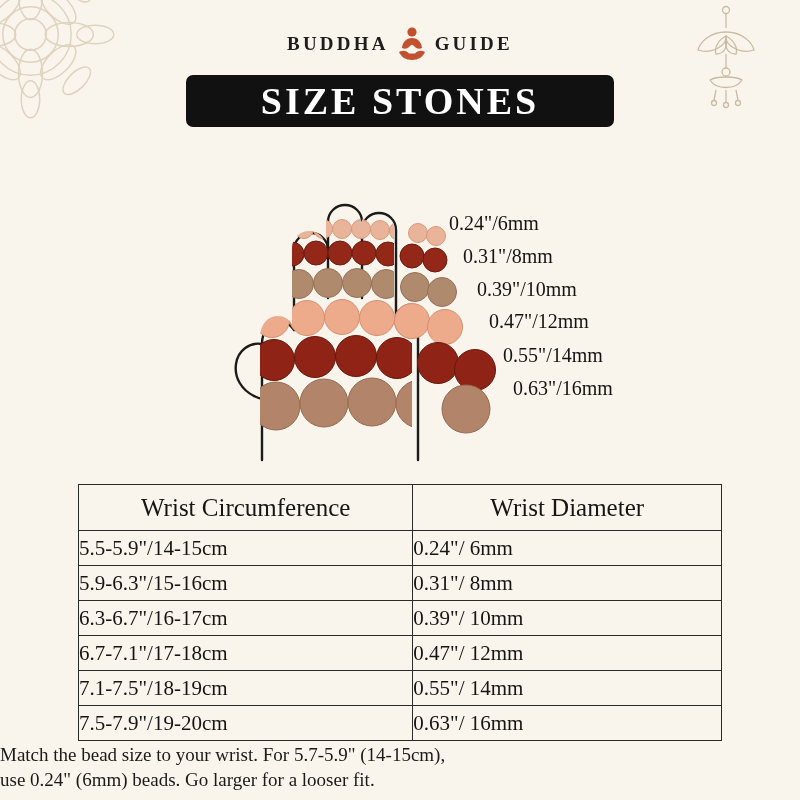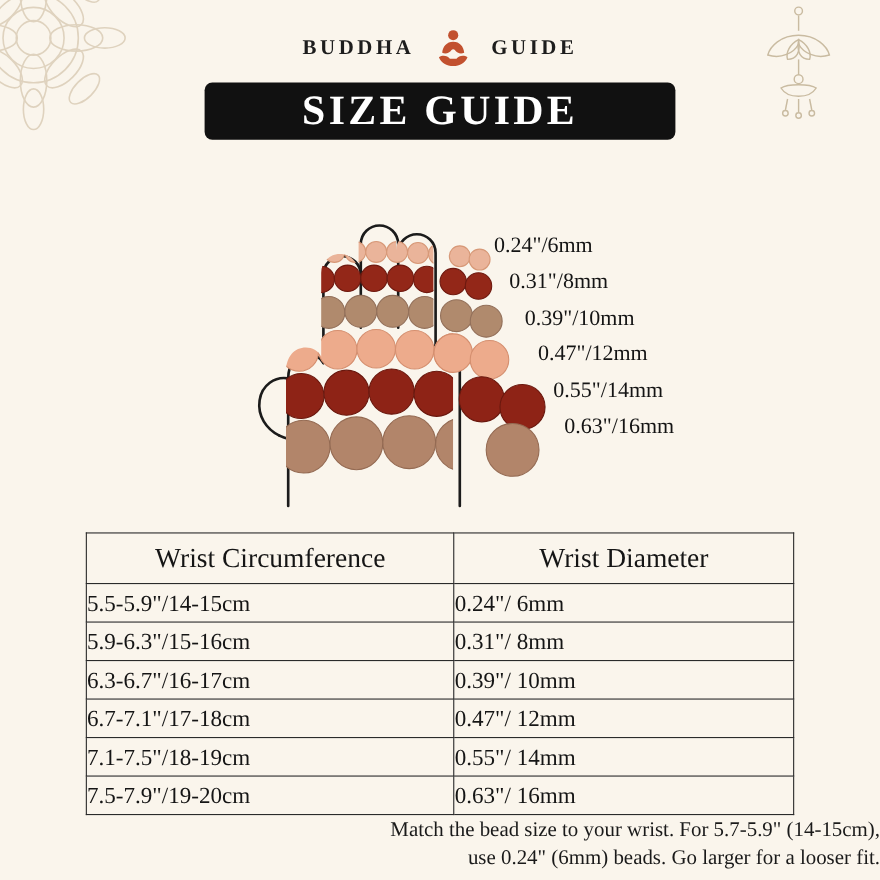--- a/index.html
+++ b/index.html
@@ -36,21 +36,20 @@
 
   
   .brand {
     position: absolute;
     top: 24px;
     left: 0;
     width: 800px;
     display: flex;
     align-items: center;
     justify-content: center;
-    gap: 12px;
   }
   .brand-word {
     font-family: "Liberation Serif", serif;
     font-size: 19px;
     letter-spacing: 3.2px;
     font-weight: 700;
     color: #1d1d1d;
   }
   .brand-logo {
     width: 46px;
@@ -134,21 +133,21 @@
   }
   .col-a { width: 52%; }
   .col-b { width: 48%; }
 
   
   .note {
     position: absolute;
     top: 742px;
     left: 0;
     width: 800px;
-    text-align: right;
+    text-align: left;
     font-family: "Liberation Serif", serif;
     font-size: 19px;
     line-height: 25px;
     color: #1a1a1a;
   }
 </style>
 </head>
 <body>
 
 <svg class="mandala-tl" viewBox="0 0 200 200">
@@ -204,21 +203,21 @@
     <g fill="#c2512f">
       <circle cx="23" cy="8" r="4.6"></circle>
       <path d="M23 14 C 17 14 13.5 18.5 13 24 C 16 25.5 19.5 24.5 21.5 21.5 C 22 20.5 24 20.5 24.5 21.5 C 26.5 24.5 30 25.5 33 24 C 32.5 18.5 29 14 23 14 Z"></path>
       <path d="M10 28 C 14 25.5 18 27 20 29.5 L 26 29.5 C 28 27 32 25.5 36 28 C 34 33 29 36 23 36 C 17 36 12 33 10 28 Z"></path>
     </g>
   </svg>
   <span class="brand-word">GUIDE</span>
 </div>
 
 <div class="title-bar">
-  <span class="title-text">SIZE GUIDE</span>
+  <span class="title-text">SIZE STONES</span>
 </div>
 
 <div class="illus">
 <svg width="520" height="340" viewBox="0 0 520 340">
   <defs>
     <clipPath id="handclip">
       <path d="M110 330 L110 210 C110 196 118 188 128 188 C 134 188 139 191 142 196
                L142 120 C142 110 150 103 159 103 C168 103 176 110 176 120 L176 92
                C176 82 184 75 193 75 C202 75 210 82 210 92 L210 100
                C210 90 218 83 227 83 C236 83 244 90 244 100 L244 175

